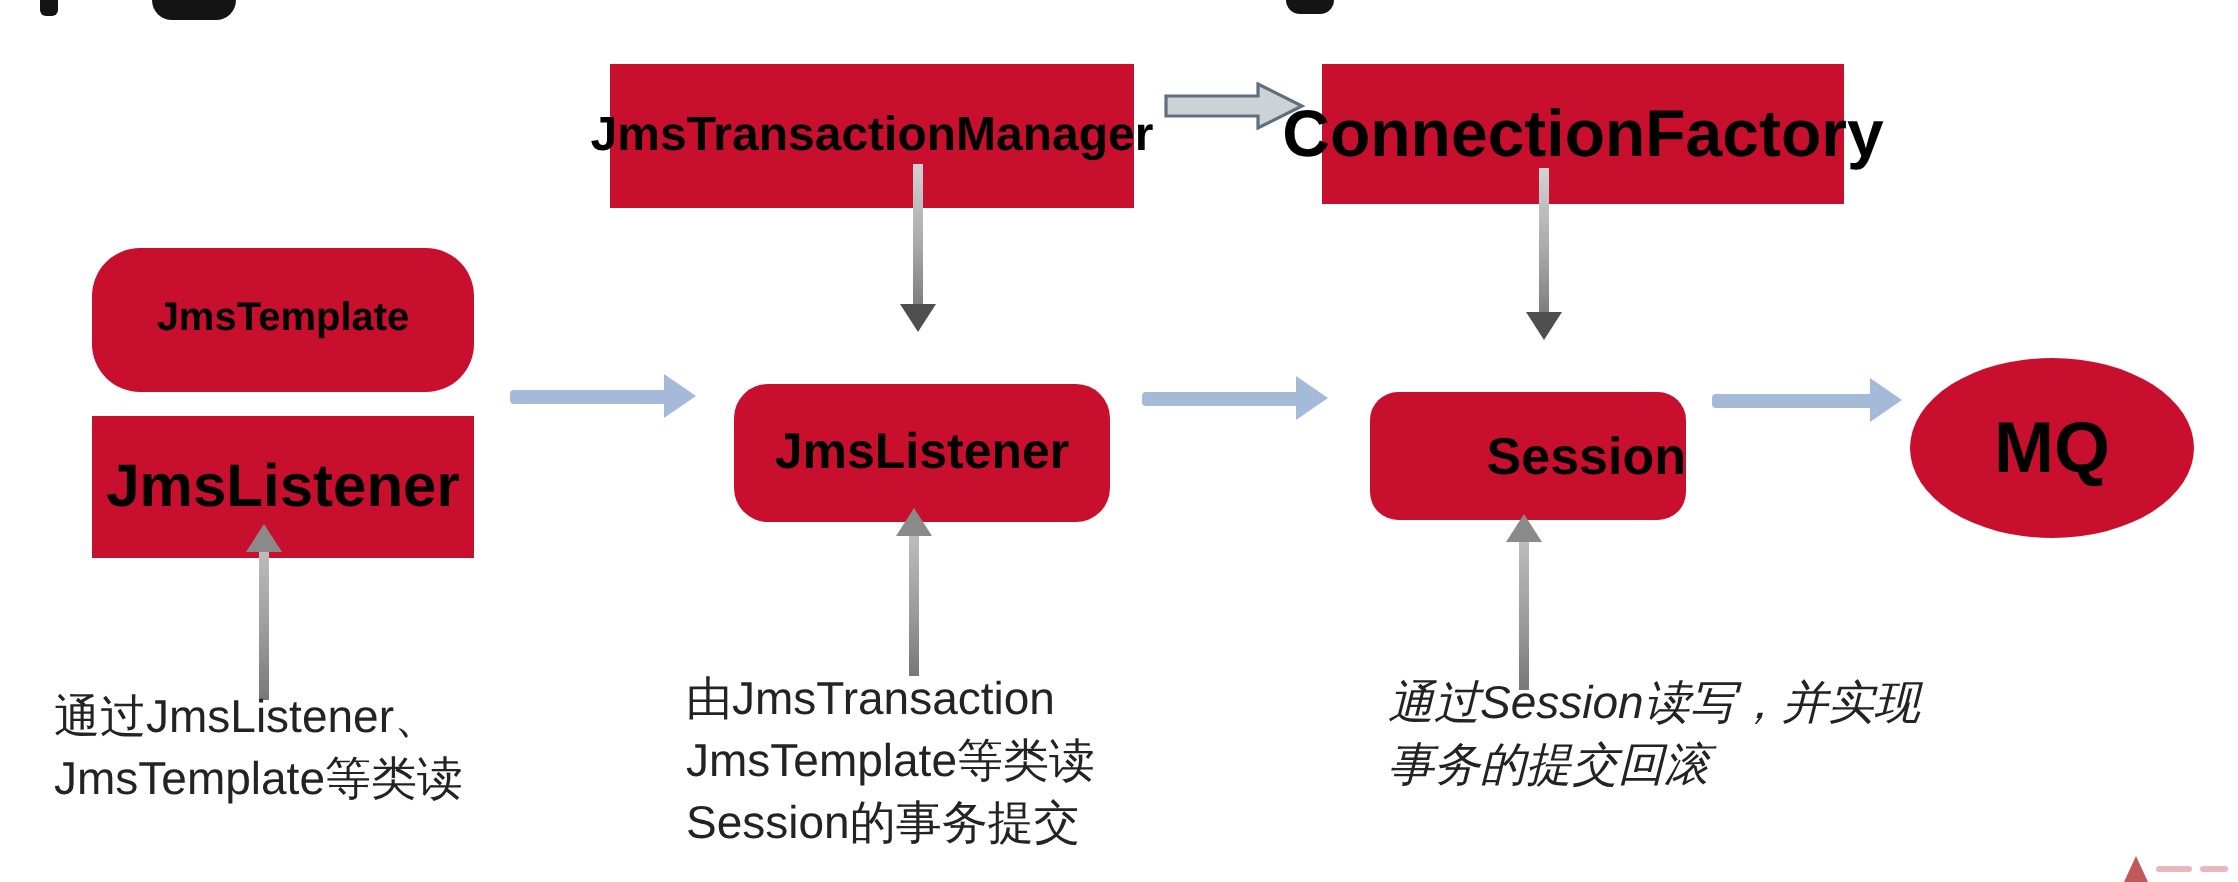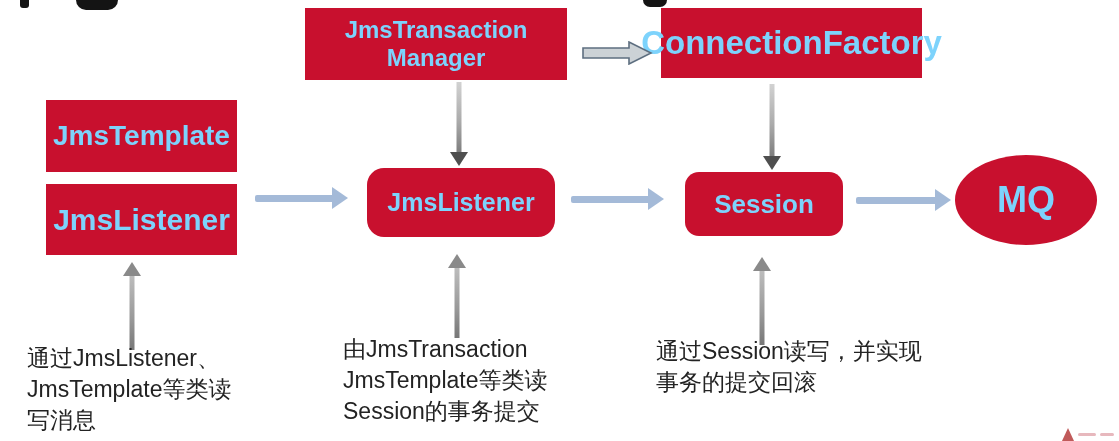--- a/index.html
+++ b/index.html
@@ -7,36 +7,37 @@
     position:relative;
     width:1119px;height:441px;
     background:#ffffff;
     overflow:hidden;
     font-family:"Liberation Sans", sans-serif;
   }
   
   .node{
     position:absolute;
     background:#C8102E;
-    color:#7dd3fc;
+    color:#000000;
     font-weight:bold;
     display:flex;
-    flex-direction:column;
+    flex-direction:row;
     align-items:center;
     justify-content:center;
     text-align:center;
     line-height:1.18;
+    margin-top:24px;
   }
   .node span{display:block;}
   .n-tm{left:305px;top:8px;width:262px;height:72px;font-size:24px;}
   .n-cf{left:661px;top:8px;width:261px;height:70px;font-size:33px;}
-  .n-template{left:46px;top:100px;width:191px;height:72px;font-size:28px;}
+  .n-template{left:46px;top:100px;width:191px;height:72px;font-size:20px;border-radius:24px;}
   .n-listener{left:46px;top:184px;width:191px;height:71px;font-size:30px;}
   .n-holder{left:367px;top:168px;width:188px;height:69px;font-size:25px;border-radius:17px;}
-  .n-session{left:685px;top:172px;width:158px;height:64px;font-size:26px;border-radius:14px;}
+  .n-session{left:685px;top:172px;width:158px;height:64px;font-size:26px;border-radius:14px;justify-content:flex-end;}
   .n-mq{left:955px;top:155px;width:142px;height:90px;font-size:36px;border-radius:50%;text-align:right;}
   
   .varrow{position:absolute;width:20px;}
   .varrow .shaft{
     position:absolute;left:50%;transform:translateX(-50%);
     width:5px;top:0;bottom:0;
     background:linear-gradient(to bottom,#d2d2d2 0%,#ababab 55%,#7d7d7d 100%);
   }
   .varrow.up .shaft{top:13px;bottom:0;background:linear-gradient(to bottom,#bdbdbd 0%,#989898 60%,#777777 100%);}
   .varrow.down .shaft{top:0;bottom:13px;}
@@ -58,21 +59,21 @@
   .note{
     position:absolute;
     color:#232323;
     font-size:23px;
     line-height:31px;
     white-space:nowrap;
   }
   .note span{display:block;}
   .note-left{left:27px;top:343px;}
   .note-mid{left:343px;top:334px;}
-  .note-right{left:656px;top:336px;}
+  .note-right{left:694px;top:336px;font-style:italic;}
   
   .frag{position:absolute;background:#141414;}
   .frag-a{left:20px;top:0;width:9px;height:8px;border-radius:0 0 3px 3px;}
   .frag-b{left:76px;top:0;width:42px;height:10px;border-radius:0 0 22px 22px;}
   .frag-c{left:643px;top:0;width:24px;height:7px;border-radius:0 0 12px 12px;}
   
   .wm{position:absolute;left:1058px;top:427px;width:61px;height:14px;}
   .wm .tri{
     position:absolute;left:4px;top:1px;width:0;height:0;
     border-left:6px solid transparent;border-right:6px solid transparent;
@@ -160,21 +161,20 @@
   </div>
 
   <div class="harrow" style="left:856px;top:189px;width:95px;">
     <div class="shaft"></div>
     <div class="head"></div>
   </div>
 
   <div class="note note-left">
     <span>通过JmsListener、</span>
     <span>JmsTemplate等类读</span>
-    <span>写消息</span>
   </div>
 
   <div class="note note-mid">
     <span>由JmsTransaction</span>
     <span>JmsTemplate等类读</span>
     <span>Session的事务提交</span>
   </div>
 
   <div class="note note-right">
     <span>通过Session读写，并实现</span>

